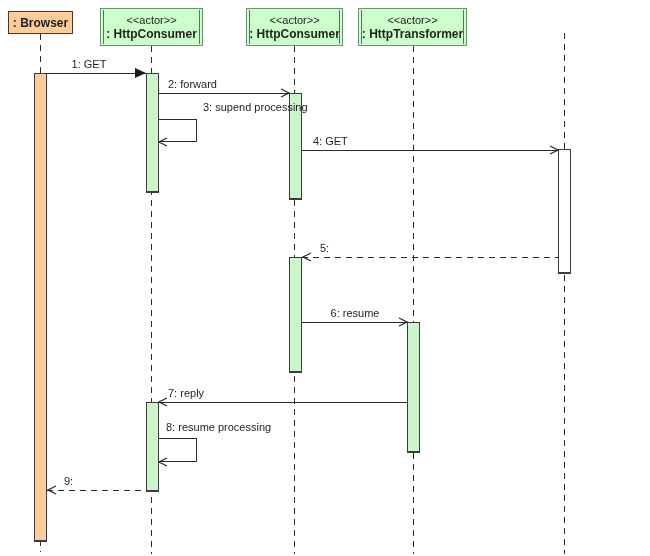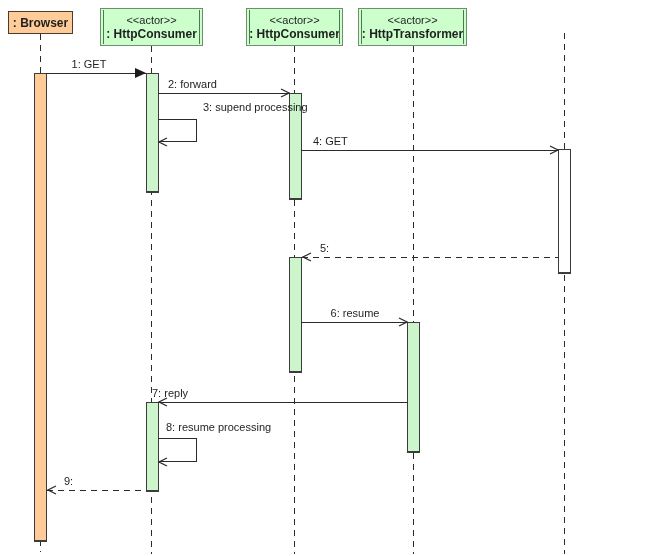--- a/index.html
+++ b/index.html
@@ -129,21 +129,21 @@
 
   <div>
     <span class="mlbl" style="left:305px;top:307px;width:100px;text-align:center;">6: resume</span>
     <div class="mline" style="left:301px;top:322px;width:106px;"></div>
     <svg class="ah" style="left:398px;top:317px;" width="10" height="10" viewBox="0 0 10 10">
         <path d="M1,1 L9,5 L1,9" fill="none" stroke="#2b2b2b" stroke-width="1.2"></path>
       </svg>
   </div>
 
   <div>
-    <span class="mlbl" style="left:152px;top:387px;">7: reply</span>
+    <span class="mlbl" style="left:168px;top:387px;">7: reply</span>
     <div class="mline" style="left:158px;top:402px;width:250px;"></div>
     <svg class="ah" style="left:158px;top:397px;" width="10" height="10" viewBox="0 0 10 10">
         <path d="M9,1 L1,5 L9,9" fill="none" stroke="#2b2b2b" stroke-width="1.2"></path>
       </svg>
   </div>
 
   <div>
     <span class="mlbl" style="left:166px;top:421px;">8: resume processing</span>
     <div class="loop" style="left:158px;top:438px;width:39px;height:24px;"></div>
     <svg class="ah" style="left:158px;top:457px;" width="10" height="10" viewBox="0 0 10 10">

